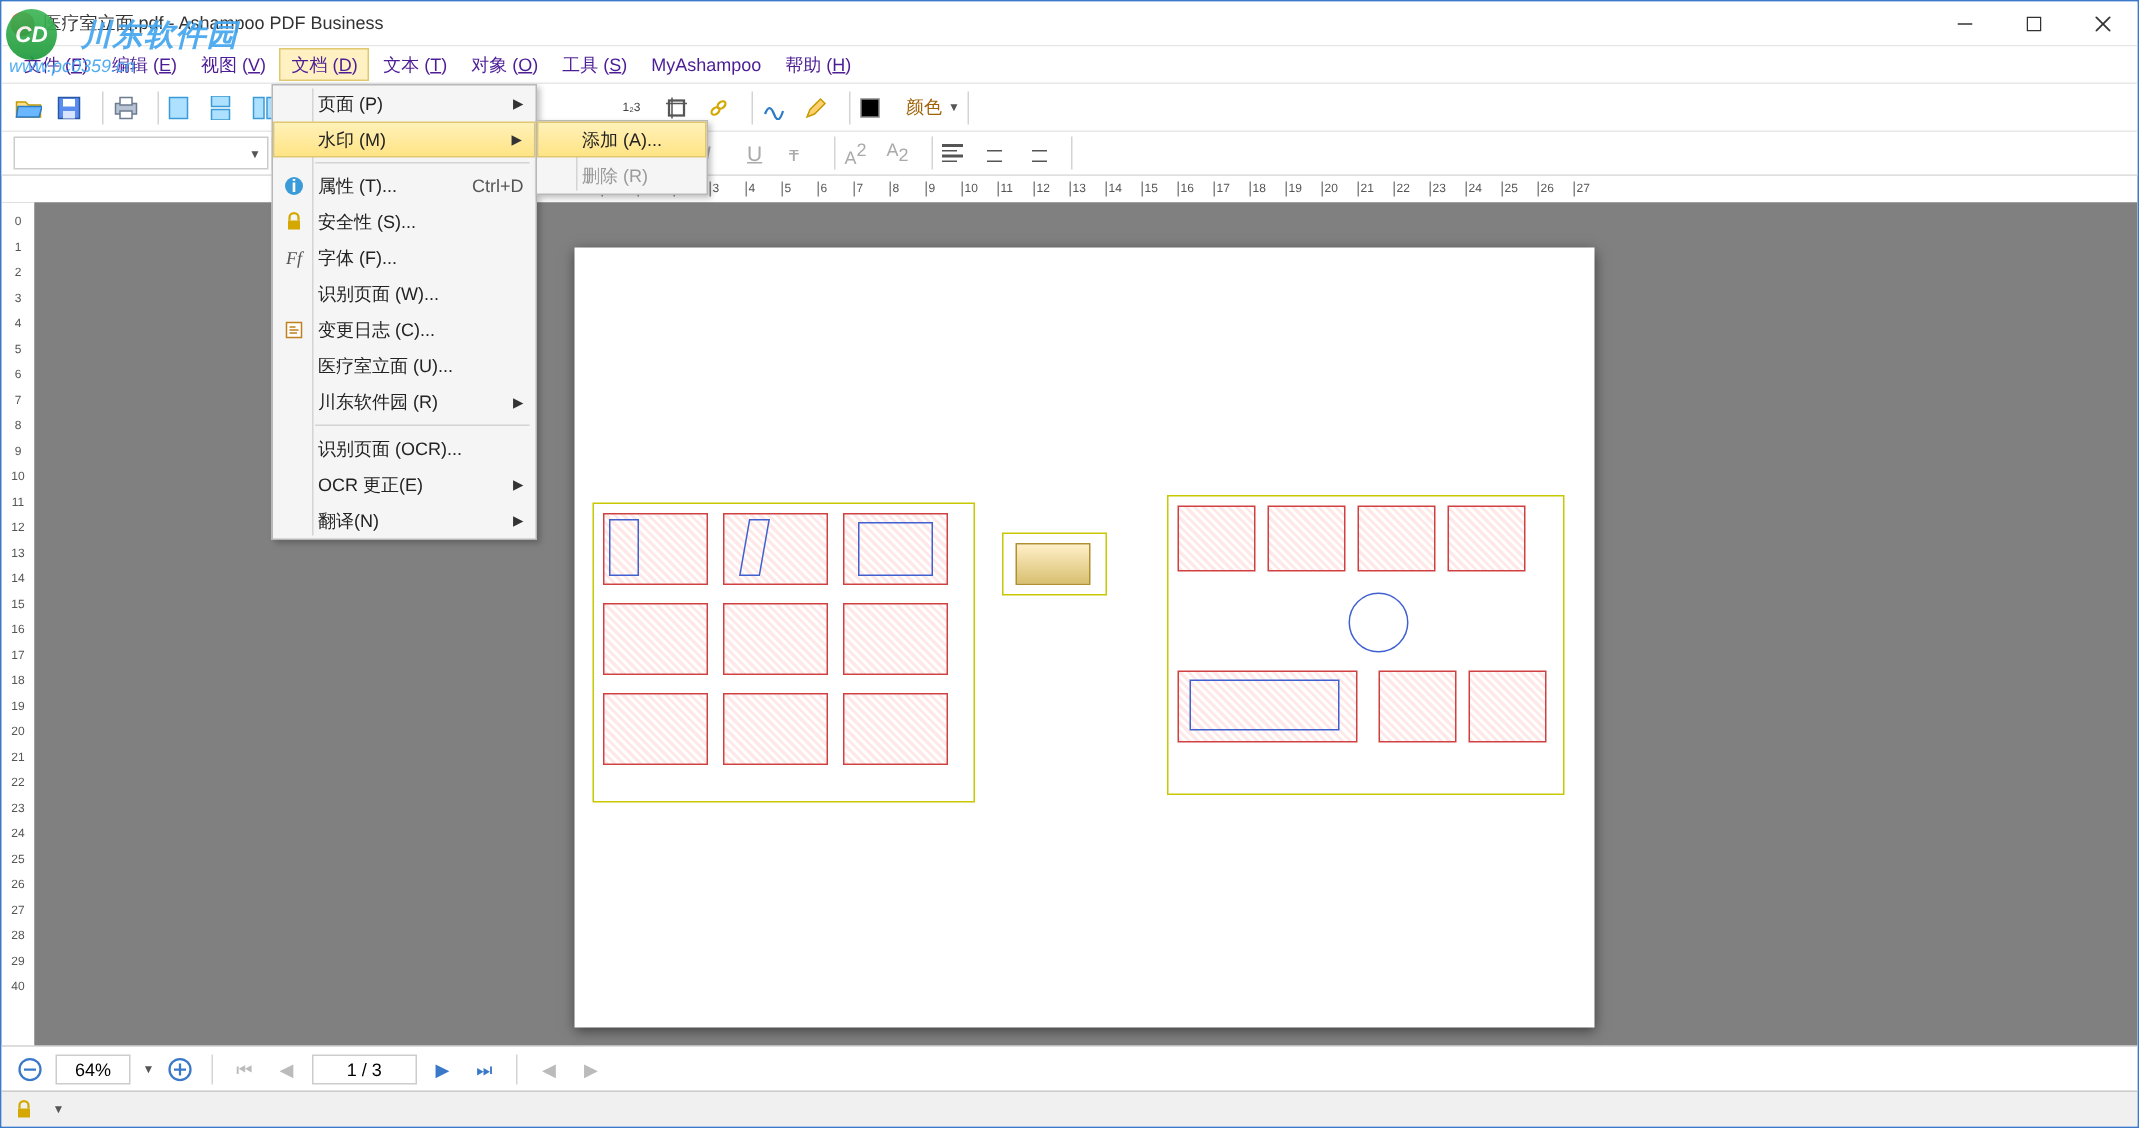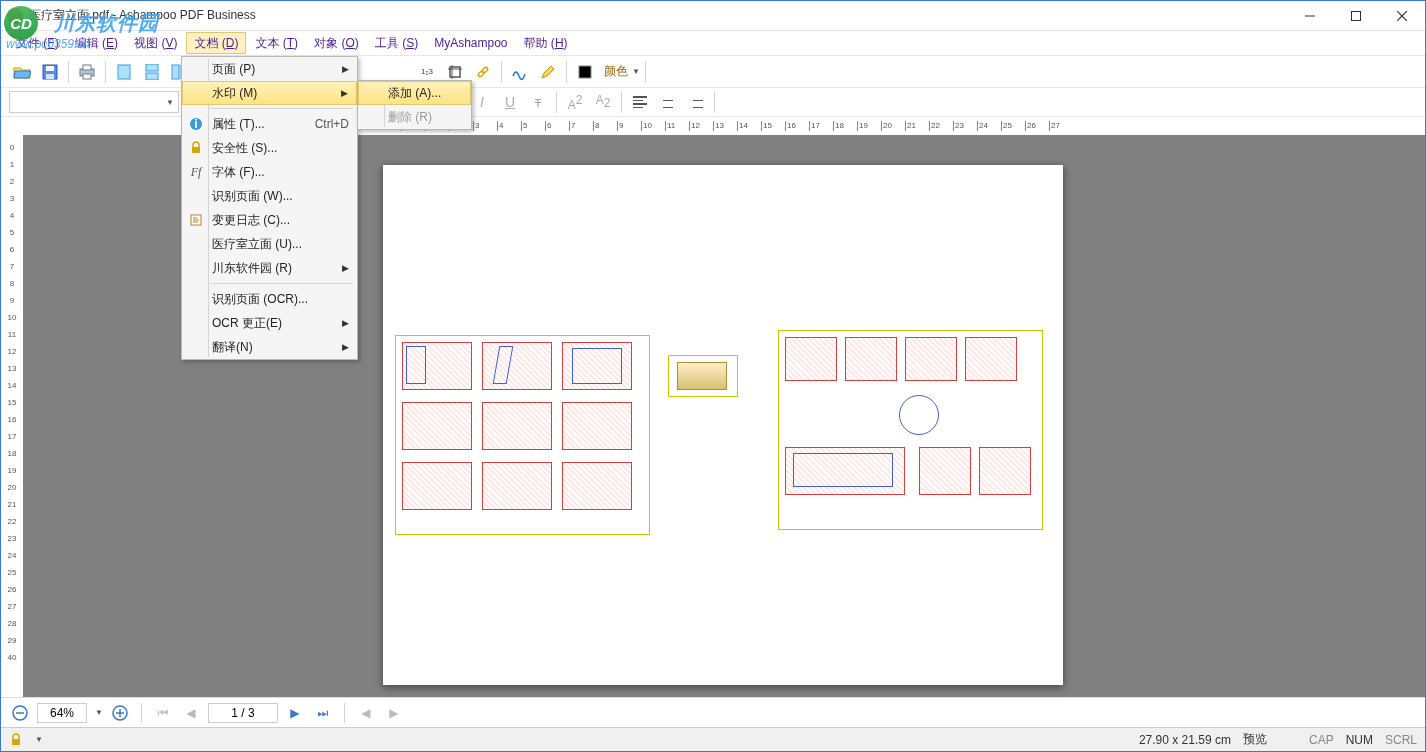--- a/index.html
+++ b/index.html
@@ -6,21 +6,21 @@
 body{width:1426px;height:752px;background:#fff;display:flex;flex-direction:column;overflow:hidden;border:1px solid #3a78c9}
 .titlebar{height:30px;background:#fff;display:flex;align-items:center;padding-left:6px;border-bottom:1px solid #e5e5e5}
 .titlebar .app-icon{width:16px;height:16px;border-radius:50%;background:radial-gradient(circle at 30% 30%,#ff4040,#b00000);margin-right:6px}
 .titlebar .title{flex:1;color:#333}
 .winbtn{width:46px;height:30px;display:flex;align-items:center;justify-content:center;color:#333}
 .menubar{height:24px;display:flex;align-items:center;padding-left:8px;background:#fff;gap:2px}
 .menubar .mitem{padding:0 7px;height:22px;line-height:22px;color:#4c1d95}
 .menubar .mitem.active{background:#fff1c2;border:1px solid #e0c870;line-height:20px}
 .mitem .u{text-decoration:underline}
 .toolbar{height:32px;display:flex;align-items:center;padding-left:8px;gap:2px;background:#fff;border-top:1px solid #e8e8e8}
-.tbtn{width:26px;height:26px;display:flex;align-items:center;justify-content:center;border:1px solid transparent}
+.tbtn{width:26px;height:26px;display:flex;align-items:center;border:1px solid transparent}
 .tsep{width:1px;height:22px;background:#d4d4d4;margin:0 3px}
 .color-label{margin-left:4px;color:#a16207}
 .dropdown-arrow{font-size:8px;color:#555;margin-left:2px}
 .toolbar2{height:30px;display:flex;align-items:center;padding-left:8px;gap:2px;background:#fff;border-top:1px solid #e8e8e8;border-bottom:1px solid #e8e8e8}
 .font-combo{width:170px;height:22px;border:1px solid #ccc;background:#fff;display:flex;align-items:center;padding:0 4px;justify-content:space-between;color:#999}
 .sz-combo{width:46px;height:22px;border:1px solid #ccc;background:#fff;display:flex;align-items:center;padding:0 4px;justify-content:space-between;color:#999}
 .content{flex:1;display:flex;position:relative;overflow:hidden}
 .doc-bg{flex:1;background:#808080;display:flex;flex-direction:column;position:relative}
 .ruler-h{height:18px;background:#fff;display:flex;align-items:flex-end;padding-left:24px;position:relative;overflow:hidden;font-size:8px;white-space:nowrap;letter-spacing:0}
 .ruler-h .r-inner{position:absolute;left:400px;top:0;height:100%;display:flex;align-items:center;gap:0}
@@ -461,20 +461,13 @@
 </div>
 
 <div class="statusbar">
   <span>
       <svg width="14" height="14">
         <rect x="3" y="6" width="8" height="6" fill="#d4a800"></rect>
         <path d="M4 6V4a3 3 0 016 0v2" fill="none" stroke="#d4a800" stroke-width="1.5"></path>
       </svg>
     </span>
   <span class="dropdown-arrow">▼</span>
-  <div class="status-right">
-    <span style="color:#333">27.90 x 21.59 cm</span>
-    <span style="color:#333;margin-right:30px">预览</span>
-    <span>CAP</span>
-    <span class="on">NUM</span>
-    <span>SCRL</span>
-  </div>
 </div>
 
 </body></html>

